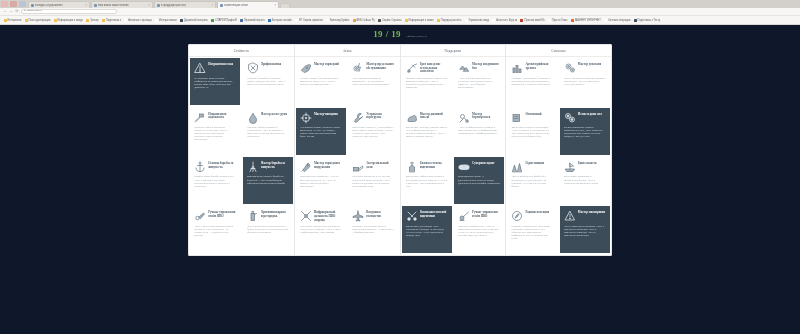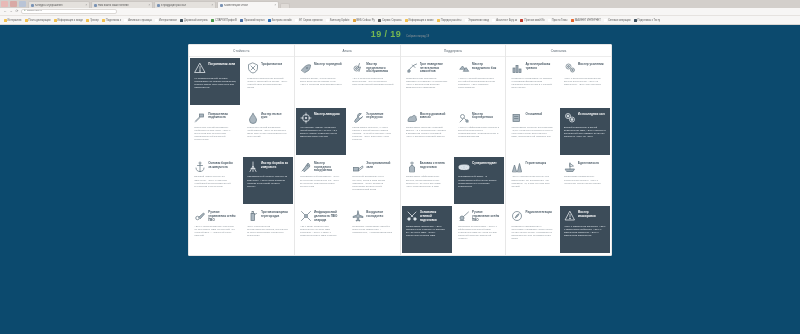--- a/index.html
+++ b/index.html
@@ -51,21 +51,21 @@
 
   .bookmarks{
     height:8px;background:#f7f6f5;display:flex;align-items:center;gap:0;
     padding:0 2px;flex:0 0 auto;overflow:hidden;border-bottom:1px solid #dad7d4;
   }
   .bm{display:flex;align-items:center;gap:1px;padding:0 1.6px;flex:0 0 auto;white-space:nowrap;}
   .bm .bi{width:3px;height:3px;border-radius:0.5px;flex:0 0 auto;}
   .bm .bl{font-size:2.55px;line-height:3px;color:#5d5d5d;white-space:nowrap;}
 
   
-  .viewport{flex:1 1 auto;background:#0c4a6e;overflow:hidden;position:relative;}
+  .viewport{flex:1 1 auto;background:#0f172a;overflow:hidden;position:relative;font-family:Liberation Serif, serif;}
   .page{padding:5px 0 0 0;}
 
   .scoreline{
     display:flex;align-items:baseline;justify-content:center;gap:5px;margin-bottom:5px;
   }
   .score{font-size:9px;font-weight:bold;color:#76b852;letter-spacing:0.4px;line-height:1;}
   .scorenote{font-size:2.6px;color:#9a9a9a;line-height:1;}
 
   .board{
     width:422px;margin:0 auto;background:#fff;

